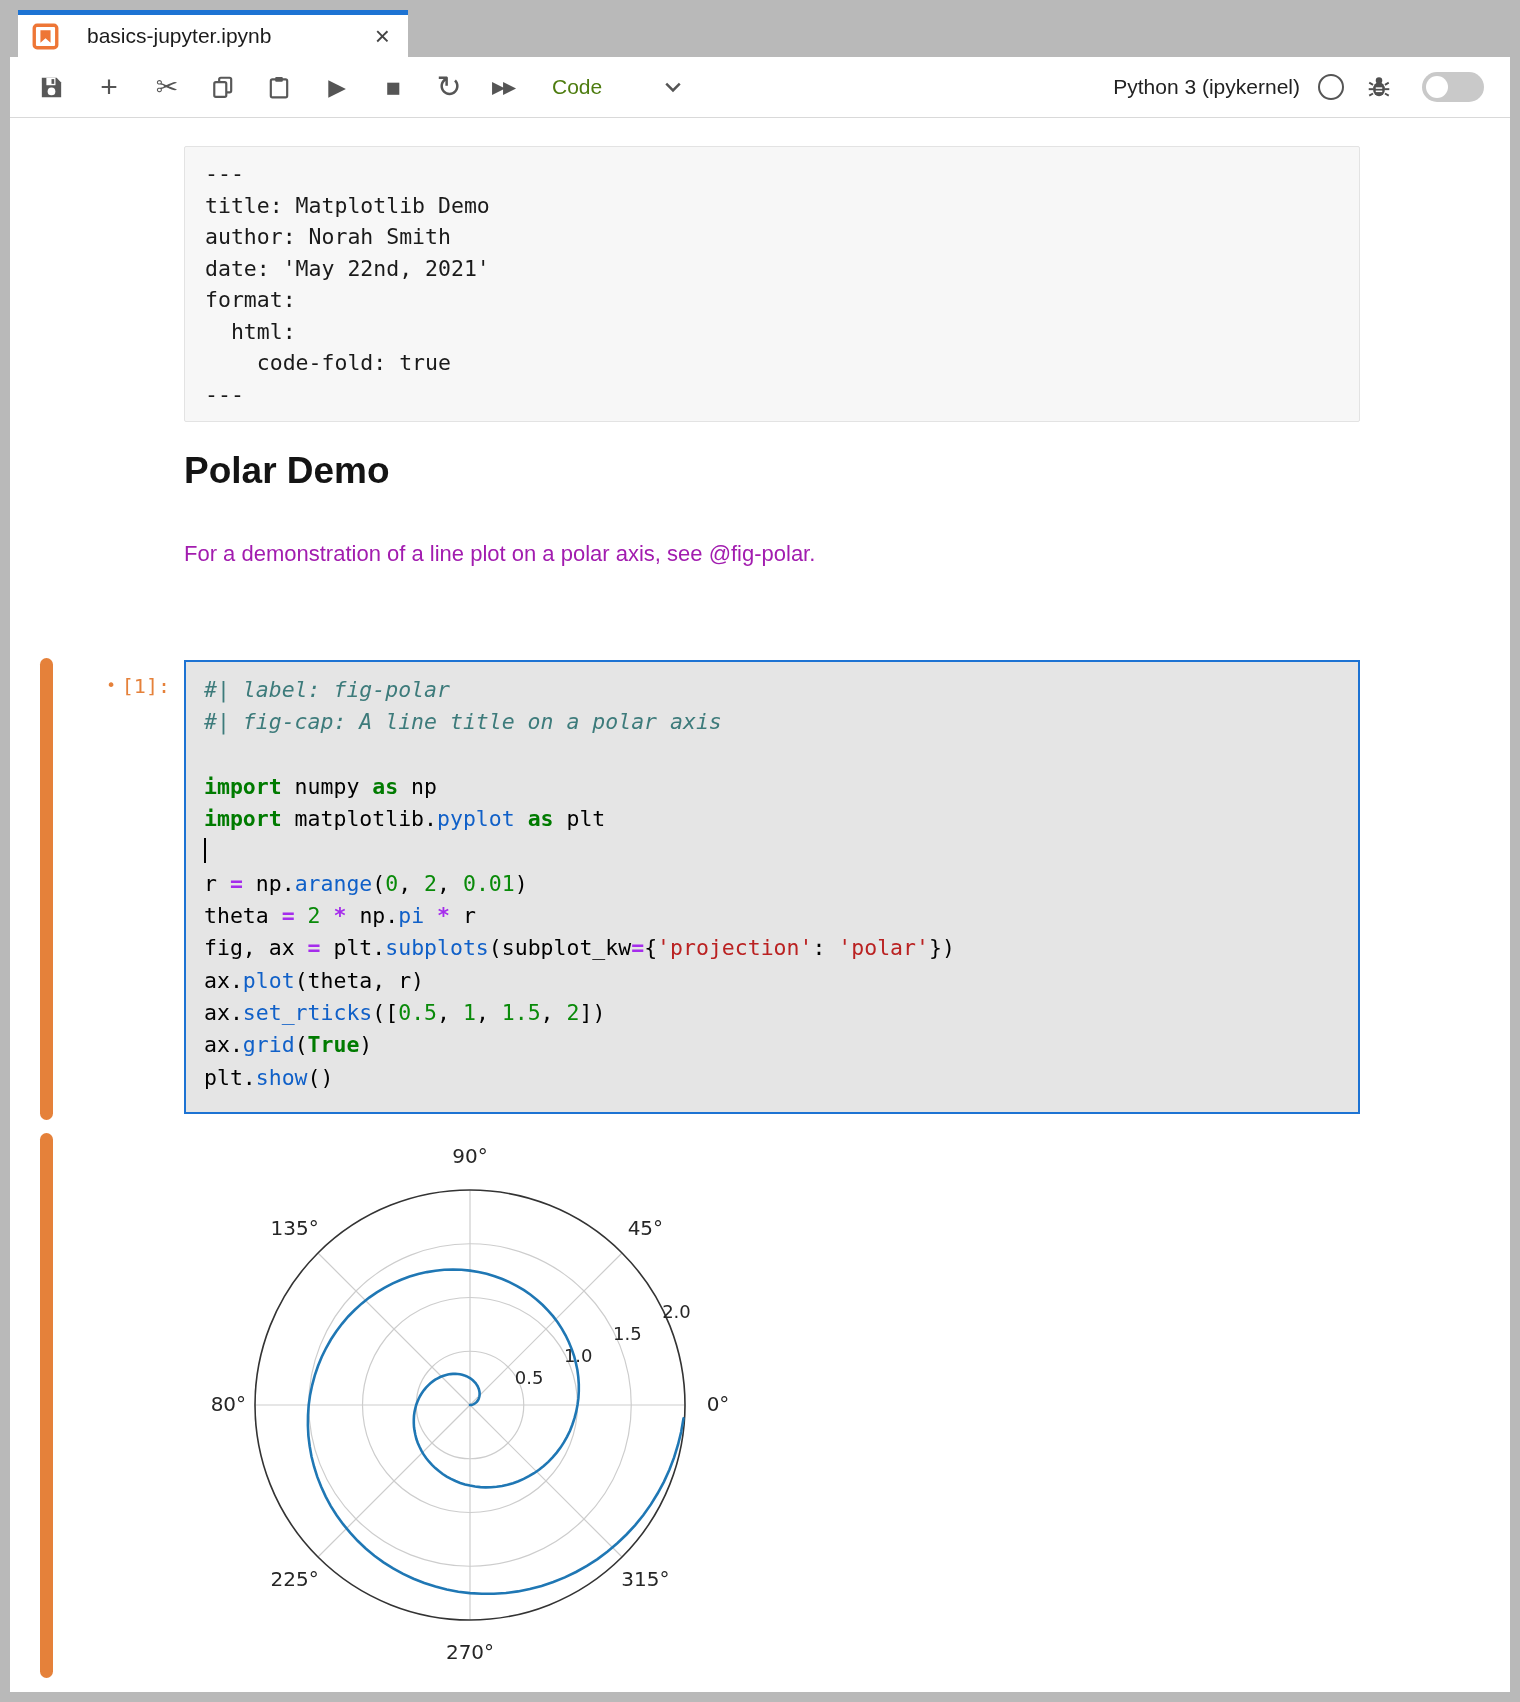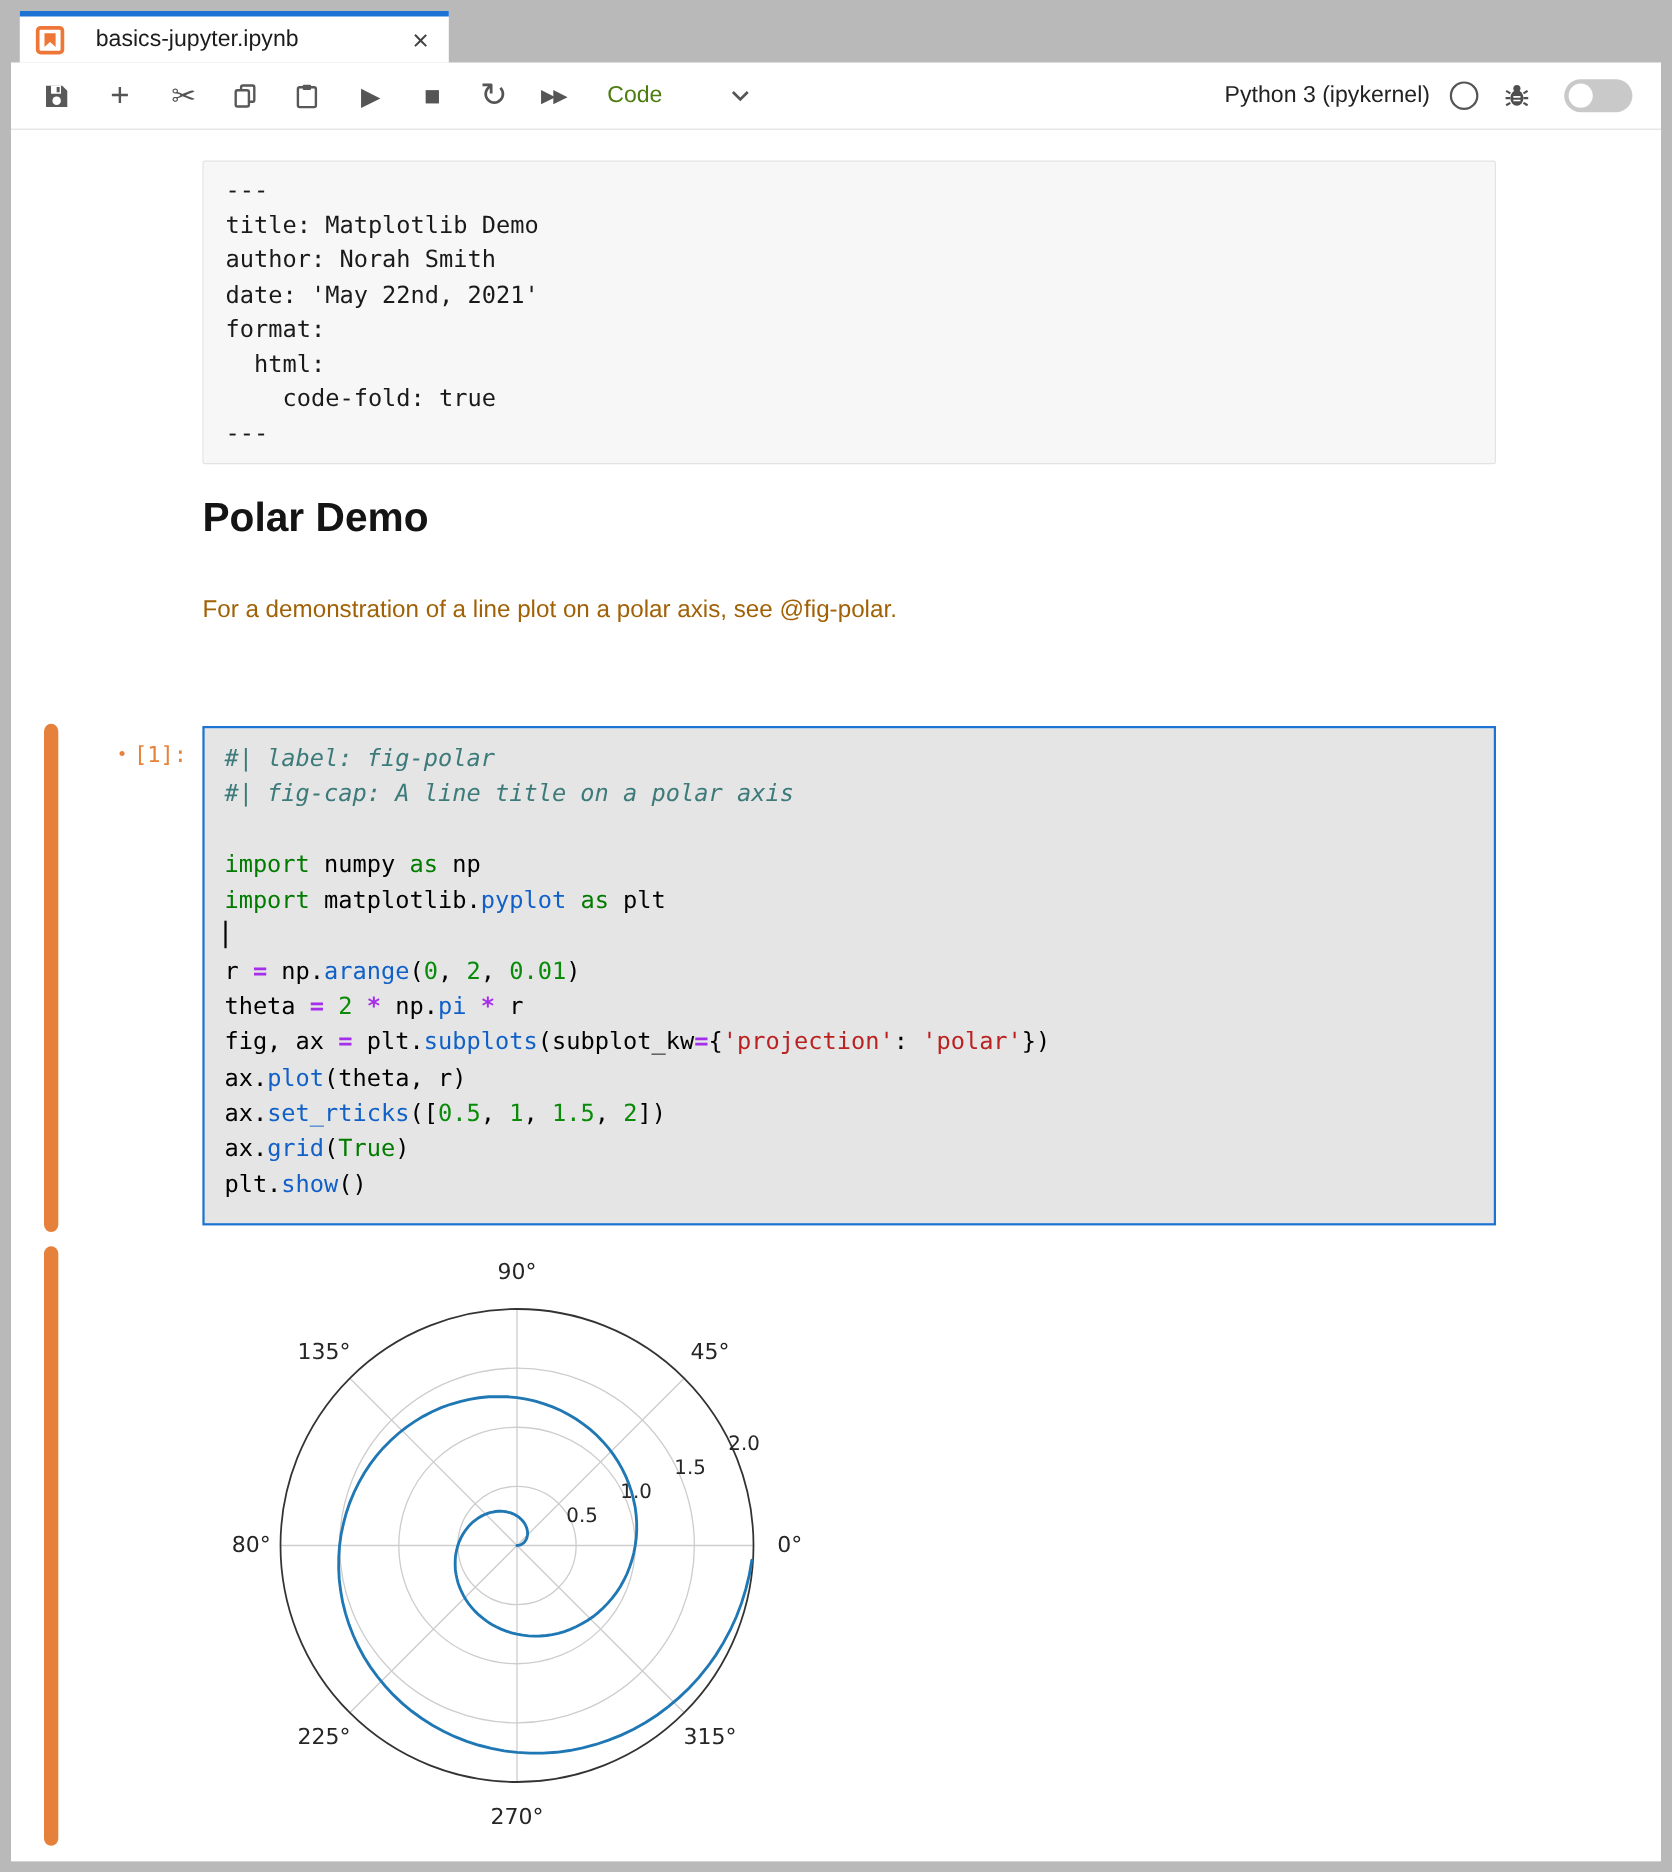--- a/index.html
+++ b/index.html
@@ -25,33 +25,33 @@
   .kernel-status{width:22px;height:22px;border:2.5px solid #555;border-radius:50%;margin-left:18px;}
   .toggle{width:62px;height:30px;background:#c9c9c9;border-radius:15px;position:relative;margin-left:30px;}
   .toggle .knob{position:absolute;left:4px;top:4px;width:22px;height:22px;border-radius:50%;background:#fff;}
   
   .content{position:absolute;left:0;top:108px;width:100%;bottom:0;background:#fff;}
   .raw-cell{position:absolute;left:174px;top:28px;width:1176px;background:#f7f7f7;
     border:1px solid #e3e3e3;border-radius:2px;box-sizing:border-box;padding:11px 20px;}
   .raw-cell pre{margin:0;font-family:"DejaVu Sans Mono",monospace;font-size:21.5px;
     line-height:31.5px;color:#1a1a1a;}
   .md-heading{position:absolute;left:174px;top:332px;font-size:37px;font-weight:700;color:#141414;}
-  .md-para{position:absolute;left:174px;top:423px;font-size:22px;color:#a16207;}
+  .md-para{position:absolute;left:174px;top:423px;font-size:22px;color:#a21caf;}
   .collapser{position:absolute;left:30px;width:13px;border-radius:7px;background:#e5813a;cursor:pointer;}
   .collapser.c1{top:540px;height:462px;}
   .collapser.c2{top:1015px;height:545px;}
   .prompt{position:absolute;left:52px;top:556px;width:108px;text-align:right;
     font-family:"DejaVu Sans Mono",monospace;font-size:20px;color:#e5813a;white-space:nowrap;}
   .prompt .bullet{font-size:16px;vertical-align:2px;margin-right:6px;}
   .code-cell{position:absolute;left:174px;top:542px;width:1176px;background:#e5e5e5;
     border:2px solid #1d73d3;box-sizing:border-box;padding:12px 18px 18px 18px;}
   .code-line{font-family:"DejaVu Sans Mono",monospace;font-size:21.5px;line-height:32.3px;
     color:#000;white-space:pre;min-height:32.3px;}
   .tok-com{color:#3d7b7b;font-style:italic;}
-  .tok-kw{color:#007b00;font-weight:400;}
+  .tok-kw{color:#007b00;font-weight:700;}
   .tok-prop{color:#1060c8;}
   .tok-num{color:#098a09;}
   .tok-op{color:#a52dec;font-weight:700;}
   .tok-str{color:#ba2121;}
   .cursor{display:inline-block;width:2px;height:25px;background:#000;vertical-align:-5px;}
   .output-area{position:absolute;left:200px;top:1017px;}
   svg text{font-family:"DejaVu Sans",sans-serif;}
 </style>
 </head>
 <body>

